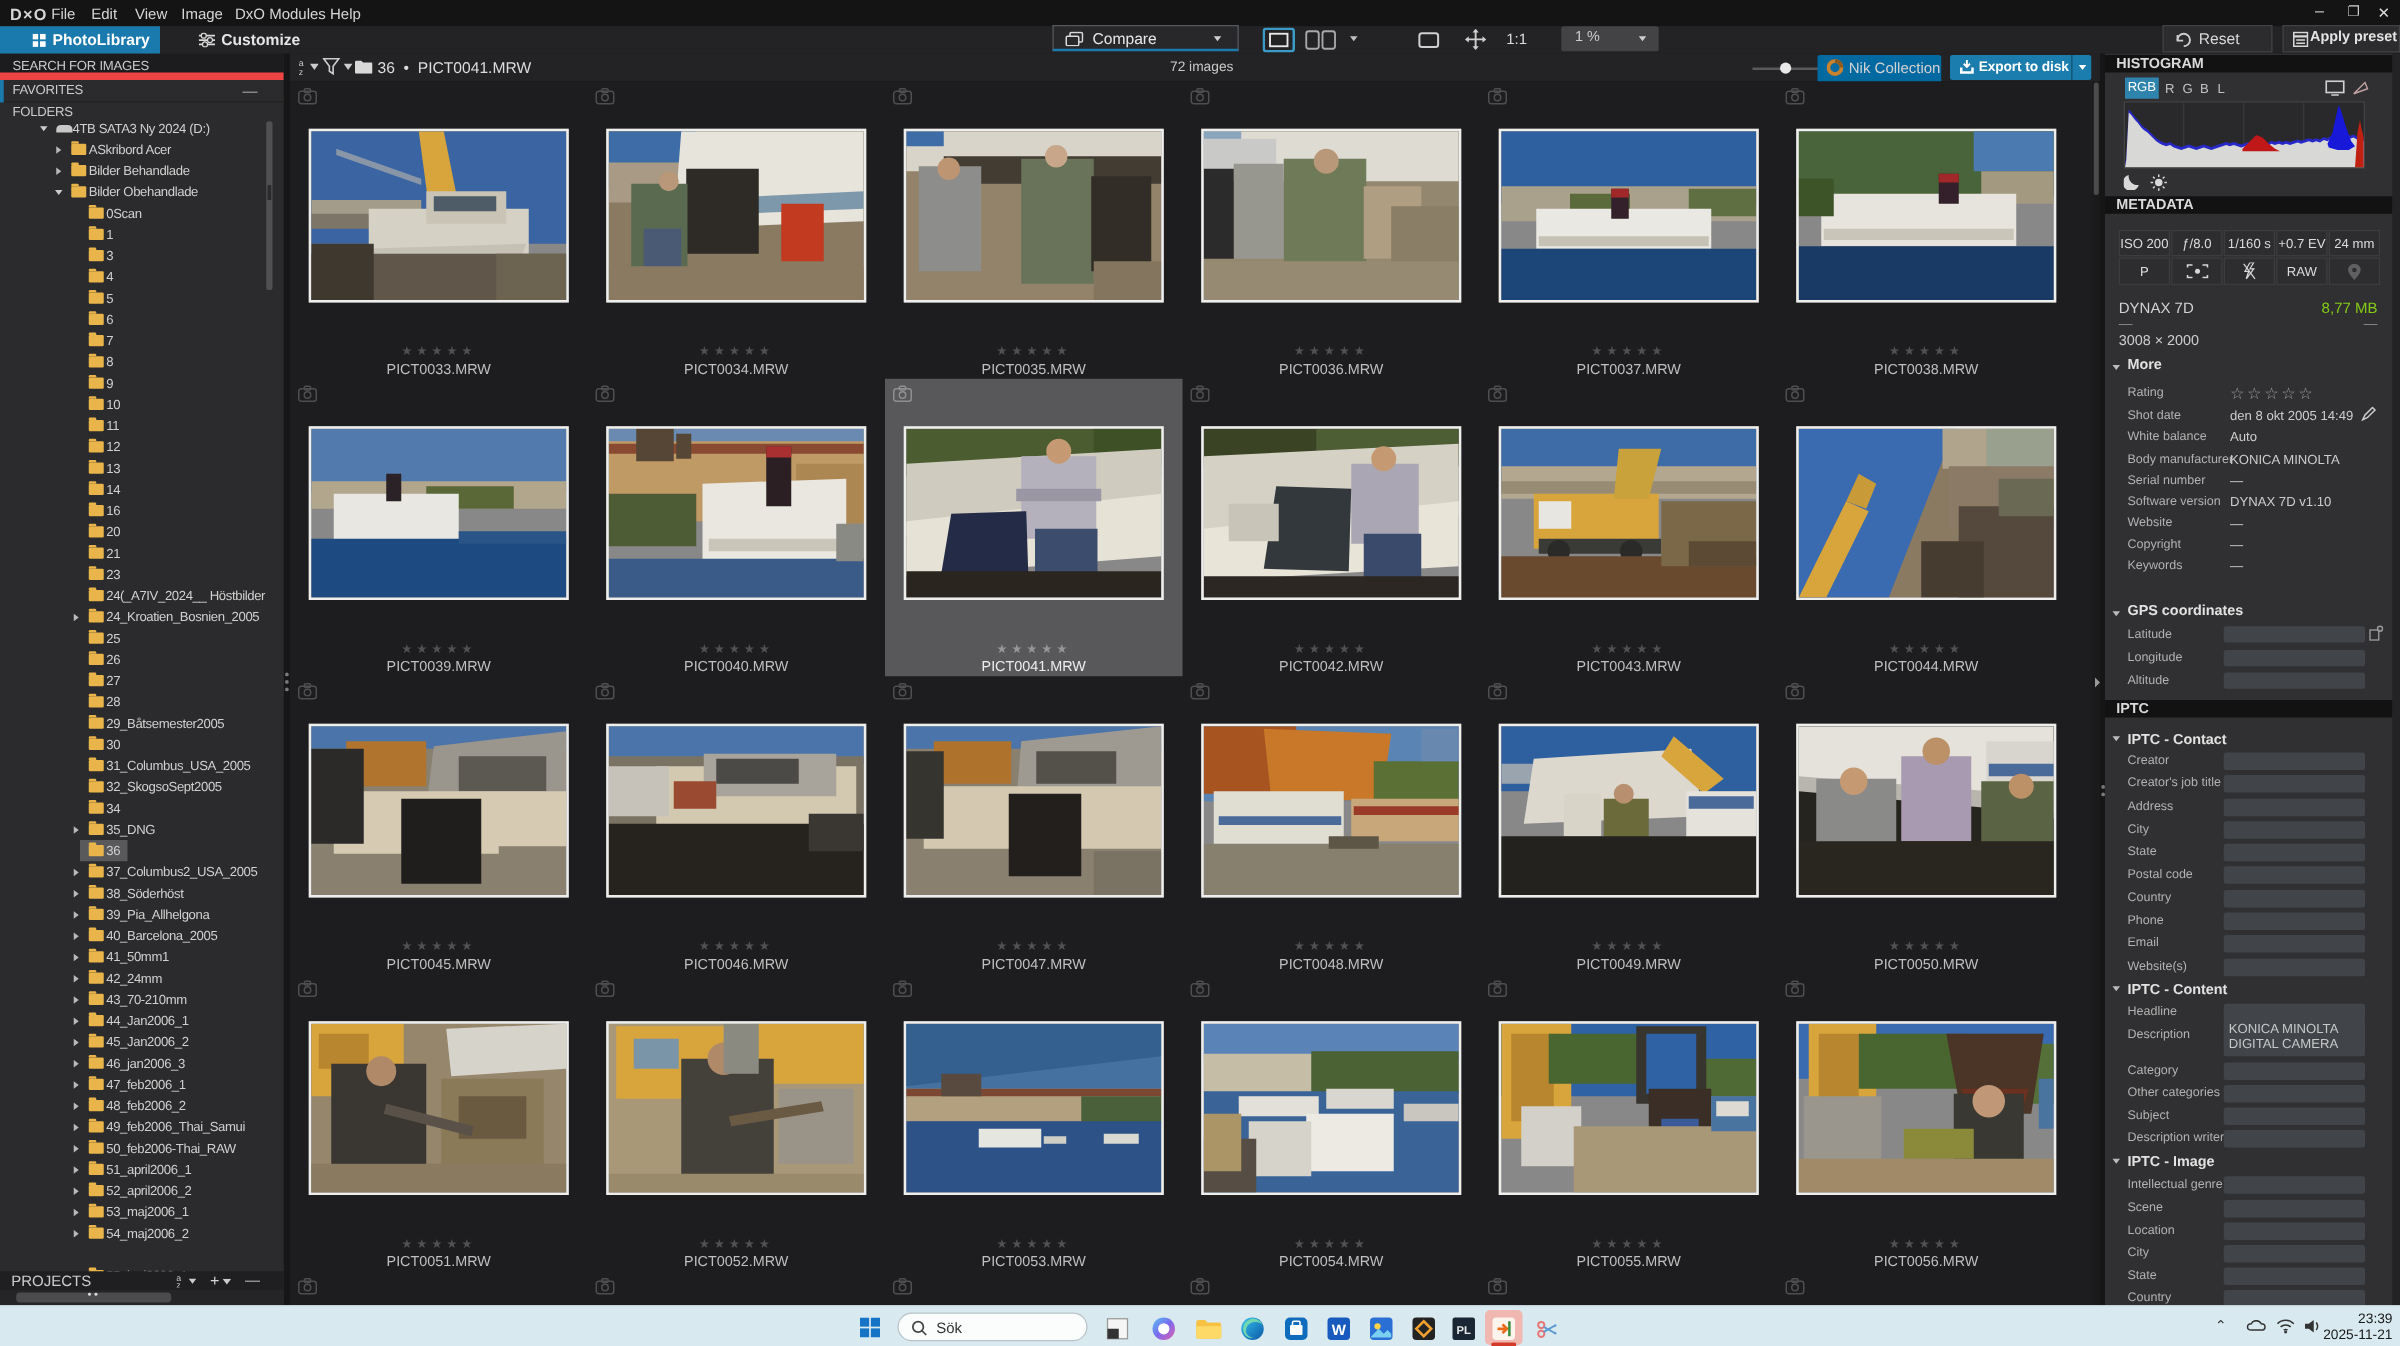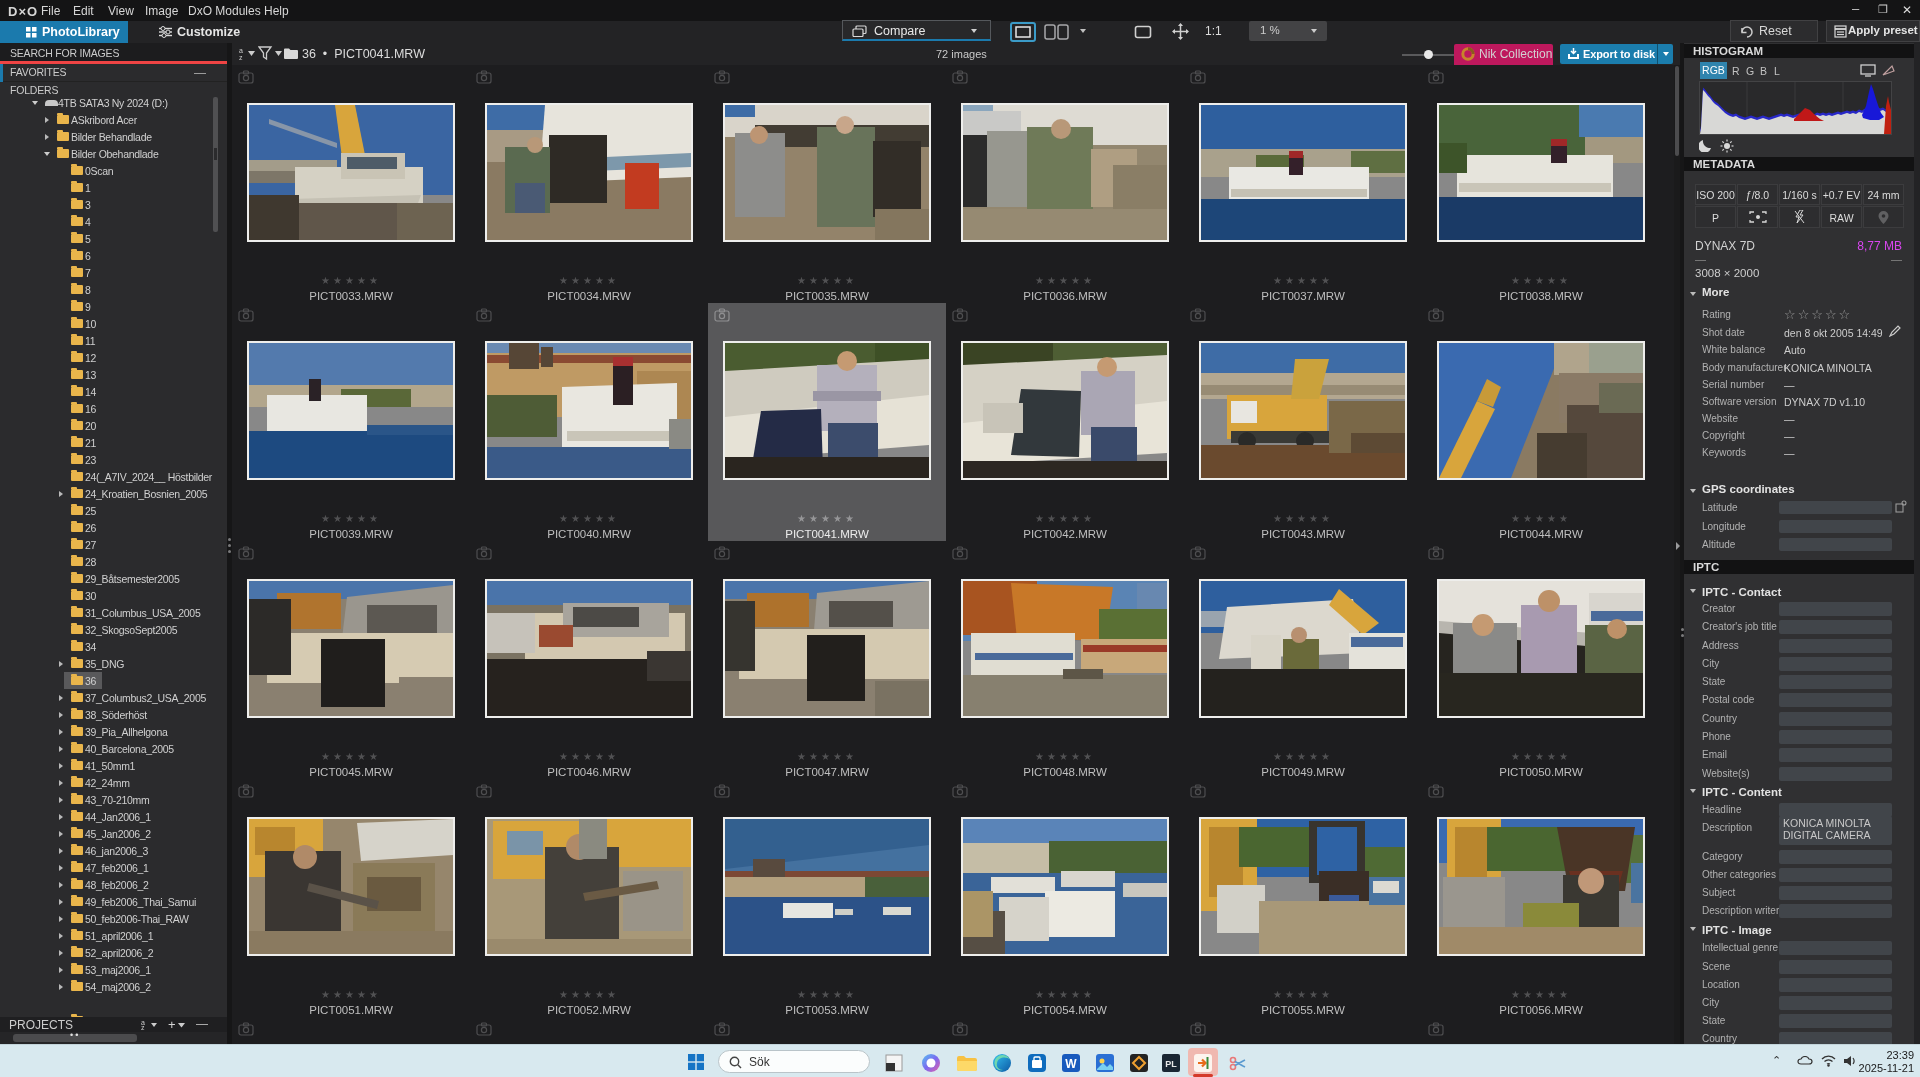--- a/index.html
+++ b/index.html
@@ -126,21 +126,21 @@
 <div class="abs" style="left:1674px;top:65px;width:6px;height:979px;background:#1a1a1b"></div>
 <div class="abs" style="left:1675px;top:66px;width:4px;height:90px;background:#4c4c4e;border-radius:2px"></div>
 <div class="abs" style="left:1914px;top:43px;width:6px;height:1001px;background:#232325"></div>
 <div class="abs" style="left:228px;top:538px;width:3px;height:3px;border-radius:50%;background:#7a7a7c"></div>
 <div class="abs" style="left:228px;top:544px;width:3px;height:3px;border-radius:50%;background:#7a7a7c"></div>
 <div class="abs" style="left:228px;top:550px;width:3px;height:3px;border-radius:50%;background:#7a7a7c"></div>
 <div class="abs" style="left:1681px;top:628px;width:3px;height:3px;border-radius:50%;background:#7a7a7c"></div>
 <div class="abs" style="left:1681px;top:634px;width:3px;height:3px;border-radius:50%;background:#7a7a7c"></div>
 <div class="abs" style="left:1676px;top:542px;width:0;height:0;border-left:4px solid #9a9a9c;border-top:4px solid transparent;border-bottom:4px solid transparent"></div>
 <div id="sidebar">
-<div class="abs" style="left:0;top:0;width:227px;height:21px;background:#1c1c1e;border-bottom:3px solid #ef4444">
+<div class="abs" style="left:0;top:0;width:227px;height:21px;background:#1c1c1e;border-bottom:6px solid #ef4444">
       <span class="abs shead" style="left:10px;top:4px">SEARCH FOR IMAGES</span>
     </div>
 <div class="abs" style="left:0;top:21px;width:227px;height:18px;border-bottom:1px solid #222">
       <div class="abs" style="left:0;top:0;width:3px;height:18px;background:#1b7aad"></div>
       <span class="abs shead" style="left:10px;top:2px">FAVORITES</span>
       <span class="abs" style="left:194px;top:2px;color:#aaa;font-size:12px">—</span>
     </div>
 <div class="abs" style="left:0;top:39px;width:227px;height:17px">
       <span class="abs shead" style="left:10px;top:2px">FOLDERS</span>
     </div>
@@ -418,21 +418,21 @@
       <path d="M1 1 L13 1 L8.5 7 L8.5 13 L5.5 11 L5.5 7 Z" fill="none" stroke="#ccc" stroke-width="1.3"></path>
       <path d="M17 5 l7 0 l-3.5 5 z" fill="#ccc"></path>
     </svg>
 <svg class="tico" style="left:52px;top:5px" width="14" height="11">
       <path d="M0 1.5 Q0 0.5 1 0.5 L5 0.5 L6.5 2 L13 2 Q14 2 14 3 L14 10 Q14 11 13 11 L1 11 Q0 11 0 10 Z" fill="#d8d8d8"></path>
     </svg>
 <span class="abs" style="left:70px;top:4px;color:#dcdcdc;font-size:12.5px">36&nbsp;&nbsp;•&nbsp;&nbsp;PICT0041.MRW</span>
 <span class="abs" style="left:704px;top:5px;color:#c9c9c9;font-size:11px">72 images</span>
 <div class="abs" style="left:1170px;top:11px;width:60px;height:2px;background:#5a5a5c"></div>
 <div class="abs" style="left:1192px;top:7px;width:9px;height:9px;border-radius:50%;background:#e8e8e8"></div>
-<div class="abs" style="left:1222px;top:1px;width:99px;height:36px;background:#be185d;border-radius:2px">
+<div class="abs" style="left:1222px;top:1px;width:99px;height:36px;background:#0369a1;border-radius:2px">
       <svg class="abs" style="left:7px;top:3px" width="14" height="14">
         <circle cx="7" cy="7" r="5.2" fill="none" stroke="#c8832c" stroke-width="3"></circle>
         <path d="M7 1.8 A5.2 5.2 0 0 1 12.2 7" fill="none" stroke="#8a5a1e" stroke-width="3"></path>
       </svg>
       <span class="abs" style="left:25px;top:3px;color:#d2d2d2;font-size:12px">Nik Collection</span>
     </div>
 <div class="abs" style="left:1328px;top:1px;width:113px;height:20px;background:#1b7dad;border-radius:2px">
       <svg class="abs" style="left:7px;top:4px" width="13" height="12">
         <path d="M6.5 0 L6.5 5 M4 3 L6.5 5.5 L9 3" stroke="#fff" stroke-width="1.5" fill="none"></path>
         <path d="M1 6 L3 6 L3 9 L10 9 L10 6 L12 6 L12 11 L1 11 Z" fill="#fff"></path>
@@ -1105,21 +1105,21 @@
 <div class="mbt" style="left:95px;top:163px;width:41px;height:22px;line-height:22px"><svg width="12" height="14" style="margin-top:3px">
         <path d="M6 0 L2 7 L5 7 L3 13 L9 5 L6 5 L9 0 Z" fill="none" stroke="#d8d8d8" stroke-width="1"></path>
         <line x1="1" y1="1" x2="10" y2="13" stroke="#d8d8d8" stroke-width="1"></line>
       </svg></div>
 <div class="mbt" style="left:137px;top:163px;width:41px;height:22px;line-height:22px">RAW</div>
 <div class="mbt" style="left:179px;top:163px;width:41px;height:22px;line-height:22px"><svg width="11" height="13" style="margin-top:4px">
         <path d="M5.5 0 A5 5 0 0 1 10.5 5 C10.5 8 5.5 13 5.5 13 C5.5 13 0.5 8 0.5 5 A5 5 0 0 1 5.5 0 Z" fill="#606062"></path>
         <circle cx="5.5" cy="5" r="1.8" fill="#2d2d2f"></circle>
       </svg></div>
 <span class="abs" style="left:11px;top:196px;color:#d2d2d2;font-size:12px">DYNAX 7D</span>
-<span class="abs" style="right:12px;top:196px;color:#d946ef;font-size:12px">8,77 MB</span>
+<span class="abs" style="right:12px;top:196px;color:#84cc16;font-size:12px">8,77 MB</span>
 <span class="abs" style="left:11px;top:210px;color:#8a8a8a;font-size:11px">—</span>
 <span class="abs" style="right:12px;top:210px;color:#8a8a8a;font-size:11px">—</span>
 <span class="abs" style="left:11px;top:224px;color:#cdcdcd;font-size:11.5px">3008 × 2000</span>
 <div class="arrd" style="left:6px;top:249px;border-top-color:#bbb"></div>
 <span class="abs" style="left:18px;top:243px;color:#e2e2e2;font-size:11.5px;font-weight:bold">More</span>
 <span class="rlab" style="left:18px;top:266px">Rating</span>
 <span class="abs" style="left:100px;top:264px;color:#9a9a9a;font-size:13px;letter-spacing:2px">☆☆☆☆☆</span>
 <span class="rlab" style="left:18px;top:284px">Shot date</span>
 <span class="rval" style="left:100px;top:284px">den 8 okt 2005 14:49</span>
 <span class="rlab" style="left:18px;top:301px">White balance</span>

